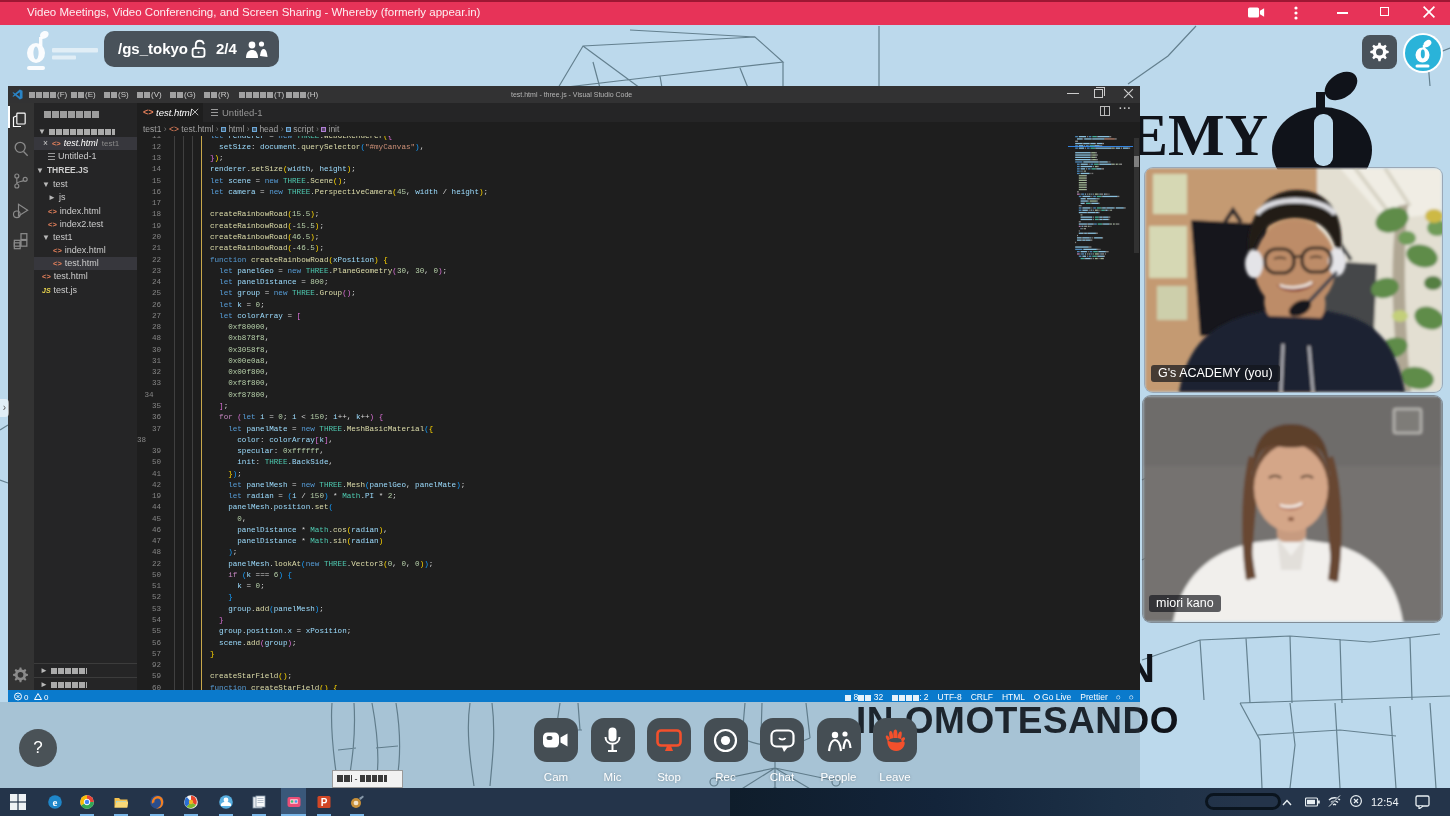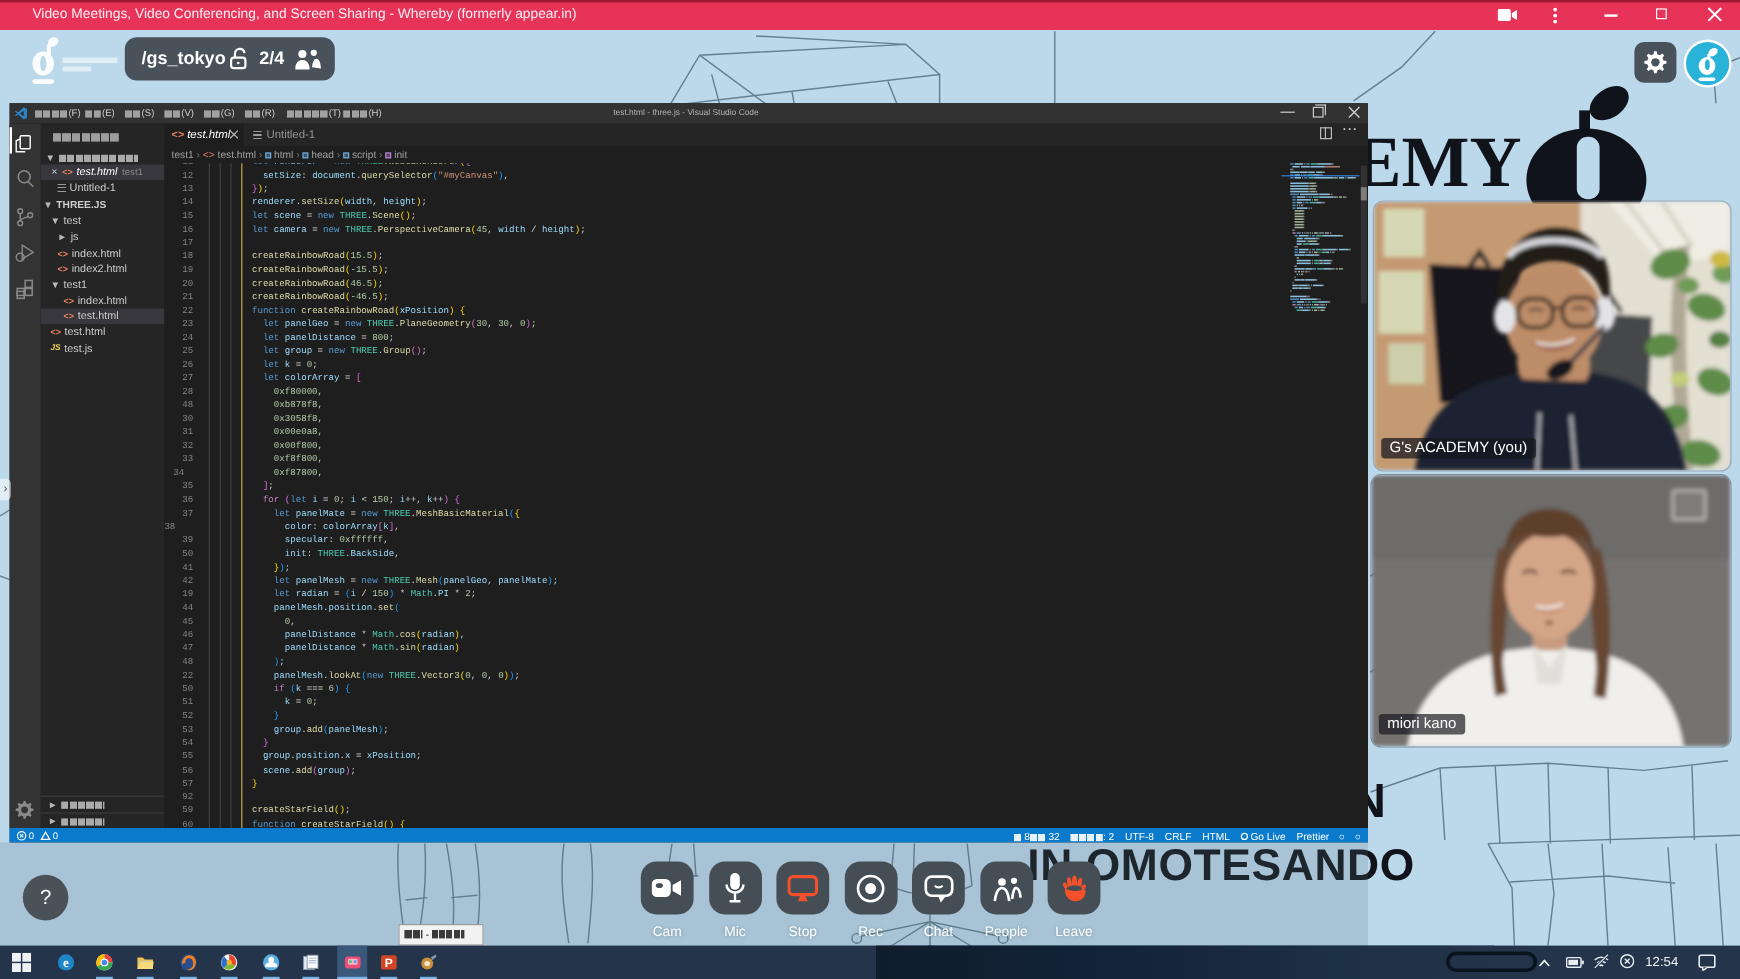--- a/index.html
+++ b/index.html
@@ -204,21 +204,21 @@
 <div class="abs mrow" style="left:48px;top:191.3px">
     <span class="chev">►</span>
     <span>js</span>
   </div>
 <div class="abs mrow" style="left:48px;top:204.5px">
     <span style="color:#e8825c;font-weight:bold;font-size:7.5px;margin-right:3px">&lt;&gt;</span>
     <span>index.html</span>
   </div>
 <div class="abs mrow" style="left:48px;top:217.7px">
     <span style="color:#e8825c;font-weight:bold;font-size:7.5px;margin-right:3px">&lt;&gt;</span>
-    <span>index2.html</span>
+    <span>index2.test</span>
   </div>
 <div class="abs mrow" style="left:42px;top:230.9px">
     <span class="chev">▼</span>
     <span>test1</span>
   </div>
 <div class="abs mrow" style="left:53px;top:244.1px">
     <span style="color:#e8825c;font-weight:bold;font-size:7.5px;margin-right:3px">&lt;&gt;</span>
     <span>index.html</span>
   </div>
 <div class="abs" style="left:34px;top:257.3px;width:103px;height:13.2px;background:#37373d"></div>

